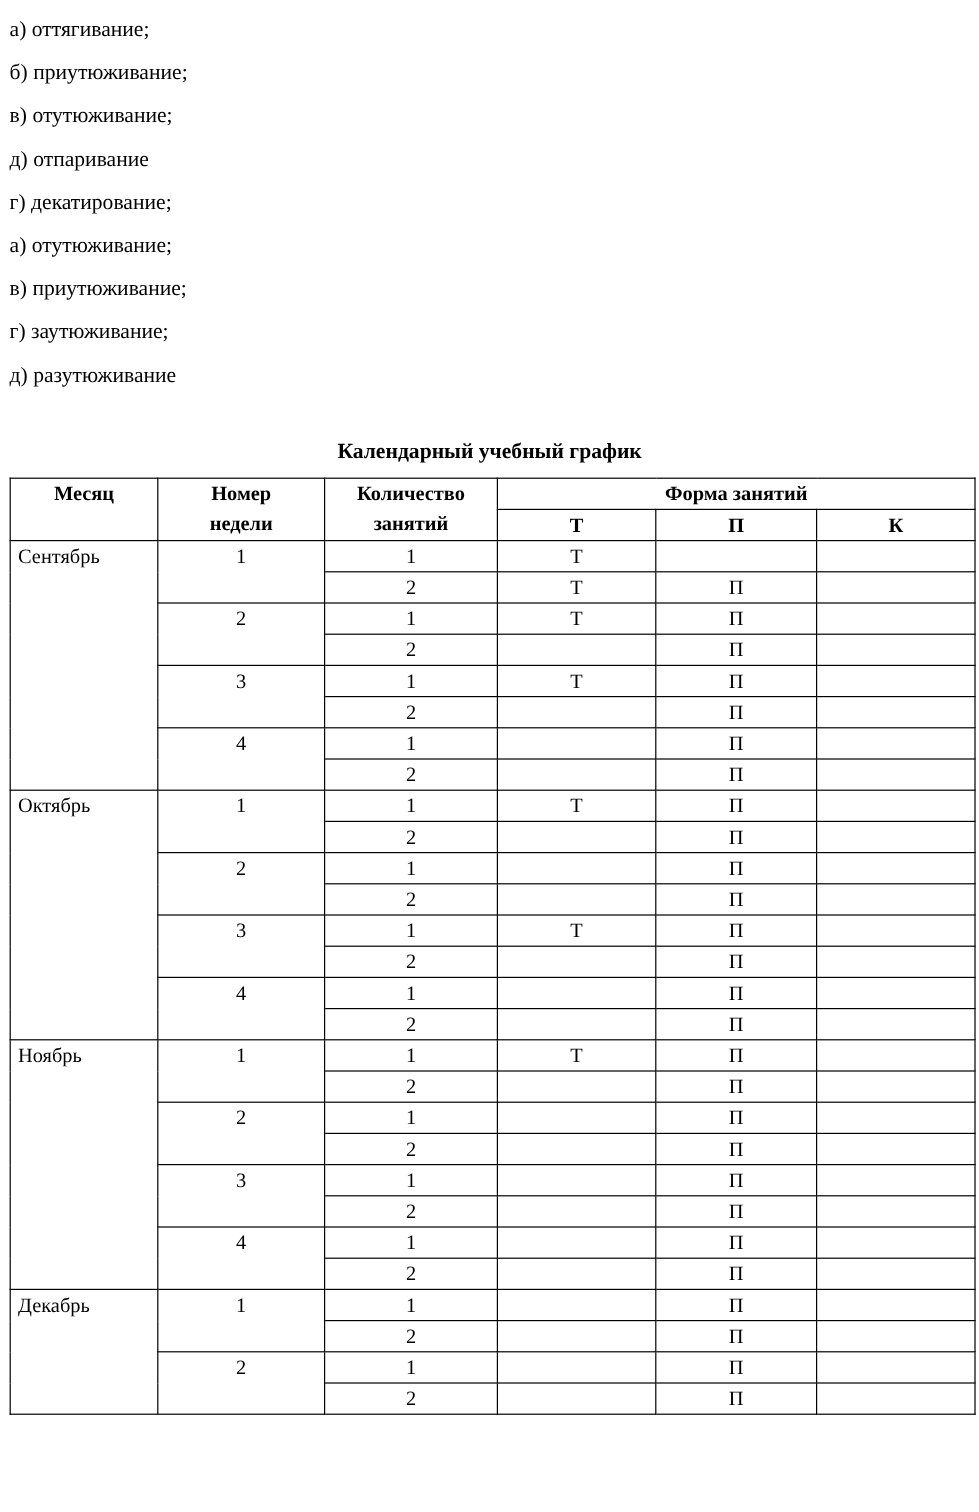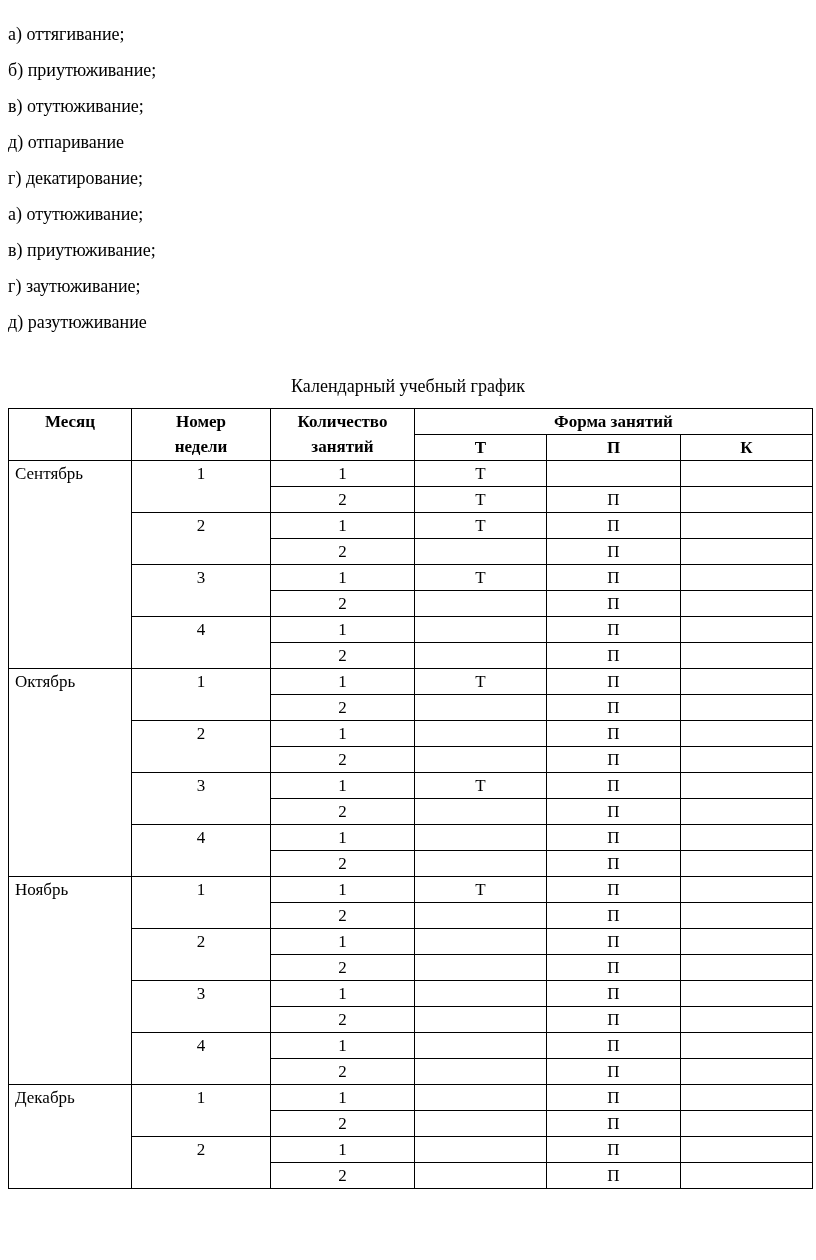--- a/index.html
+++ b/index.html
@@ -5,37 +5,37 @@
   * { box-sizing: border-box; }
   html, body { margin: 0; padding: 0; }
   body {
     width: 816px;
     height: 1260px;
     overflow: hidden;
     background: #ffffff;
     color: #000000;
     font-family: "Liberation Serif", "DejaVu Serif", serif;
   }
-  .textblock { padding: 16px 8px 0 8px; }
+  .textblock { padding: 6px 8px 0 8px; }
   p.line {
     margin: 0;
     font-size: 18px;
     line-height: 36px;
     white-space: nowrap;
   }
   p.question {
     font-weight: 700;
     text-indent: 52px;
     margin-top: 9px;
   }
   .table-title {
     margin: 36px 0 11px 0;
     text-align: center;
     font-size: 18px;
-    font-weight: 400;
+    font-weight: 700;
   }
   table.schedule {
     border-collapse: collapse;
     margin-left: 8px;
     table-layout: fixed;
     font-size: 17px;
   }
   table.schedule col.c-month { width: 123px; }
   table.schedule col.c-week  { width: 139px; }
   table.schedule col.c-qty   { width: 144px; }

